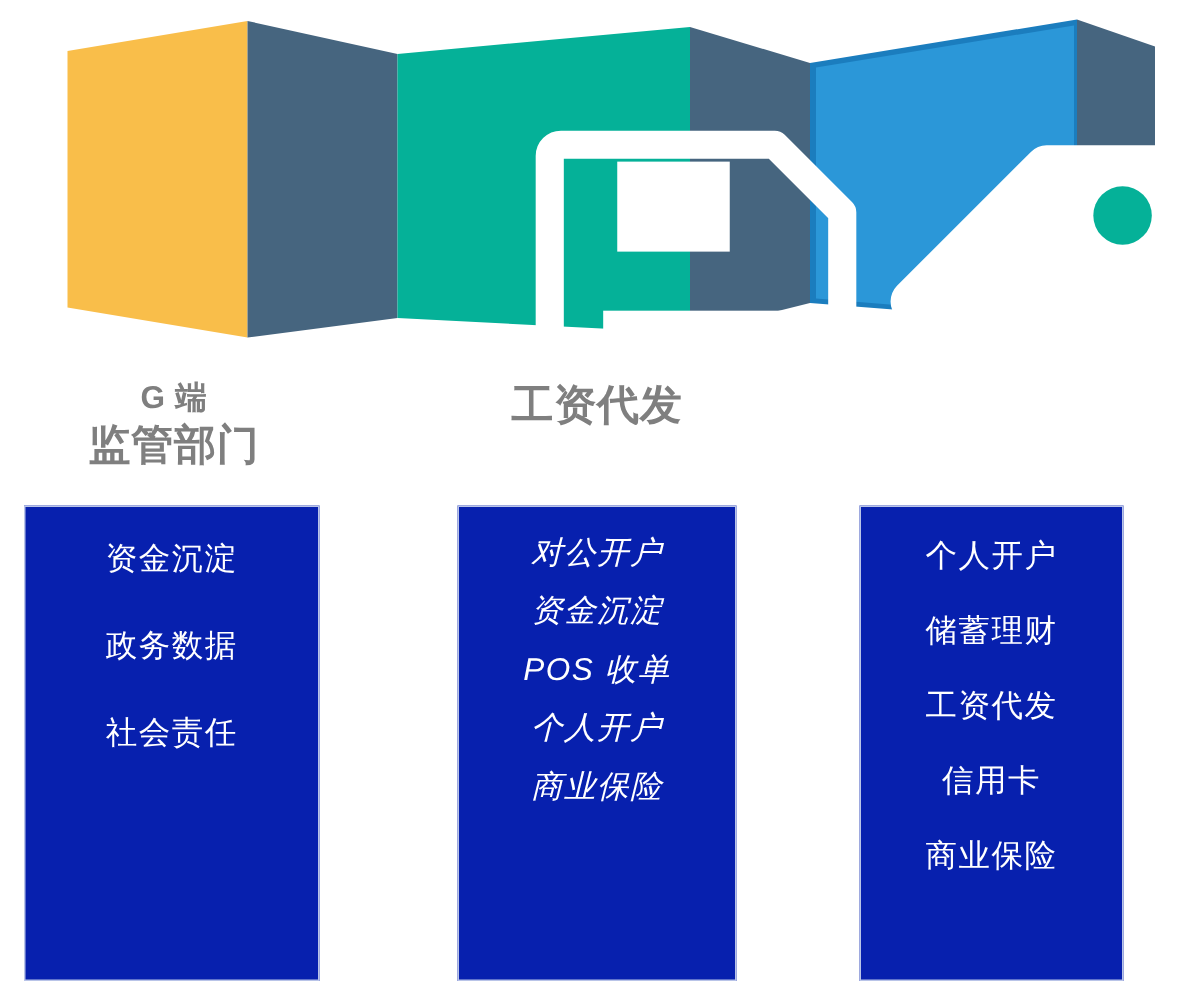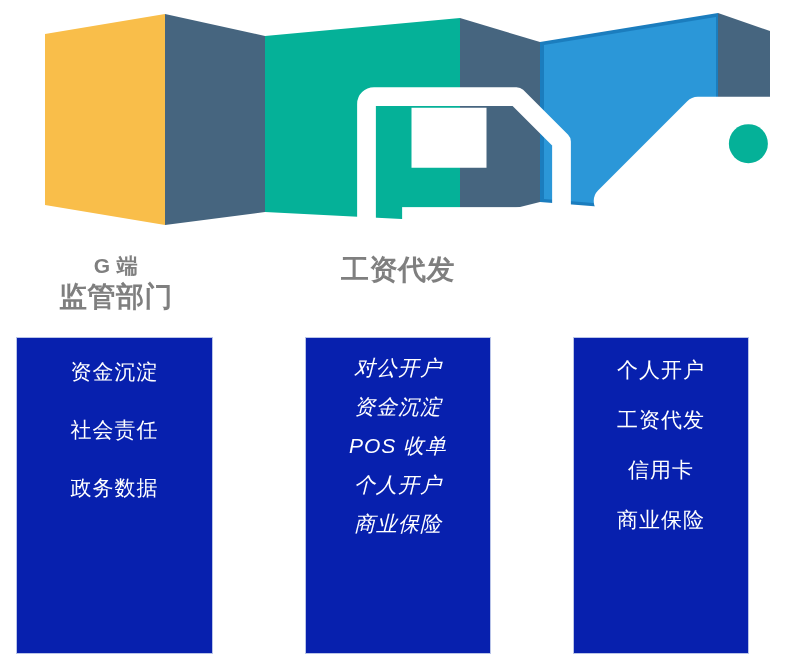--- a/index.html
+++ b/index.html
@@ -155,28 +155,29 @@
   </div>
   <div class="col-heading" id="heading-b">
     <span class="line2">工资代发</span>
   </div>
   <div class="col-heading" id="heading-c">
   </div>
 </div>
 
 <div class="service-box" id="box-g">
     <div class="service-item">资金沉淀</div>
+    <div class="service-item">政务数据</div>
     <div class="service-item">社会责任</div>
-    <div class="service-item">政务数据</div>
   </div>
 <div class="service-box" id="box-b">
     <div class="service-item">对公开户</div>
     <div class="service-item">资金沉淀</div>
     <div class="service-item">POS 收单</div>
     <div class="service-item">个人开户</div>
     <div class="service-item">商业保险</div>
   </div>
 <div class="service-box" id="box-c">
     <div class="service-item">个人开户</div>
+    <div class="service-item">储蓄理财</div>
     <div class="service-item">工资代发</div>
     <div class="service-item">信用卡</div>
     <div class="service-item">商业保险</div>
   </div>
 
 </body></html>

